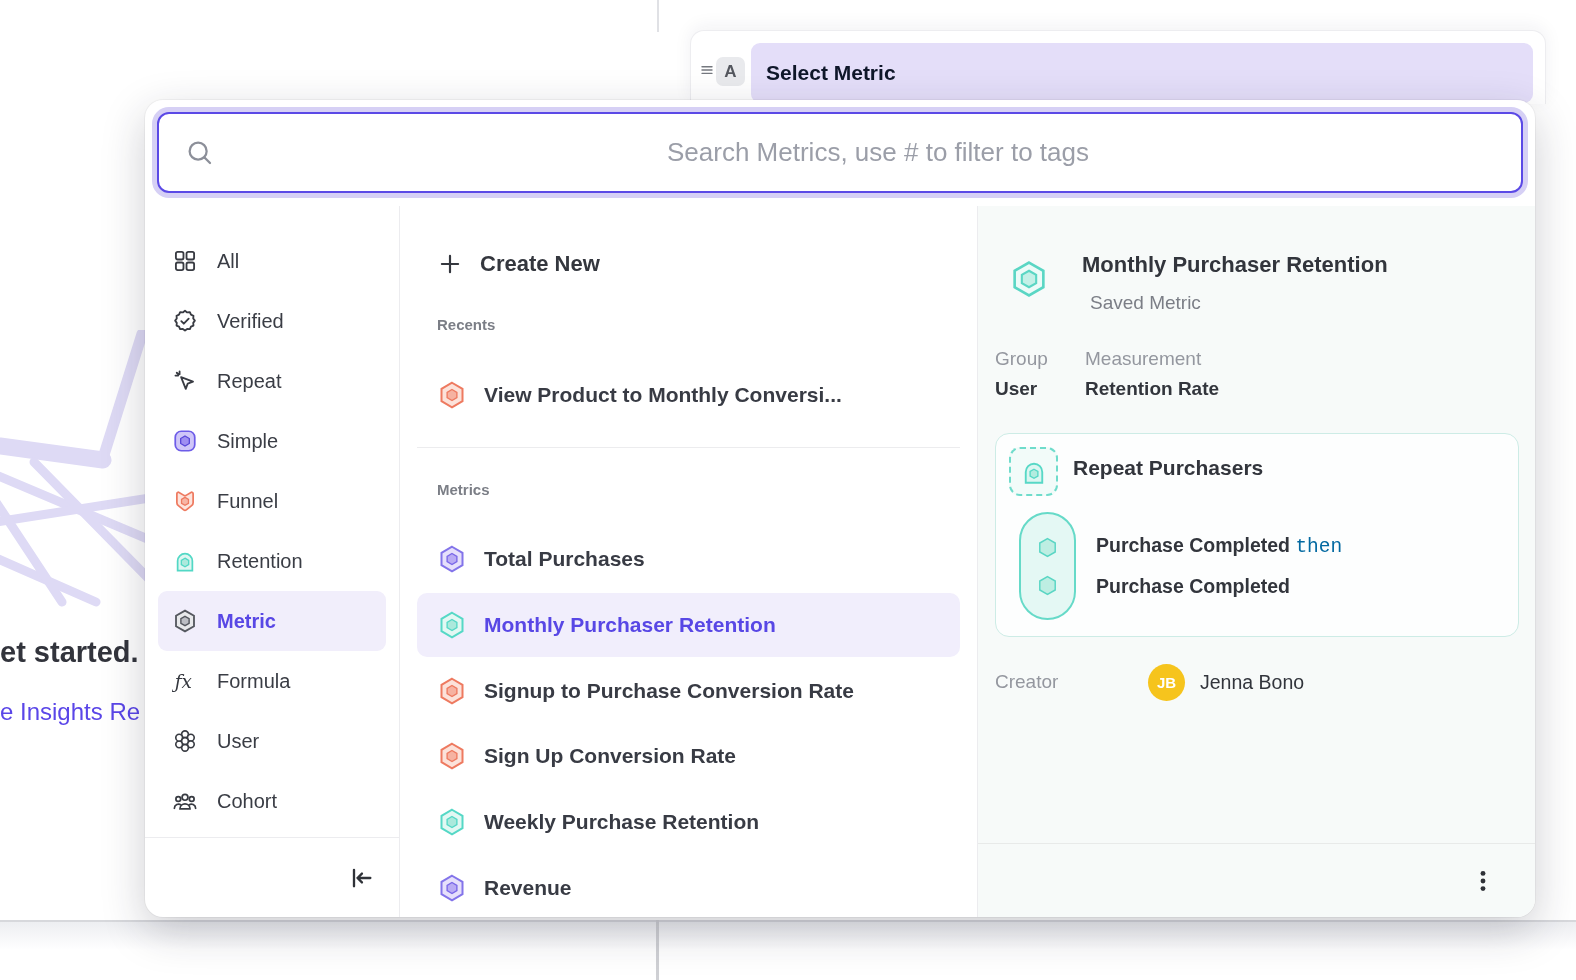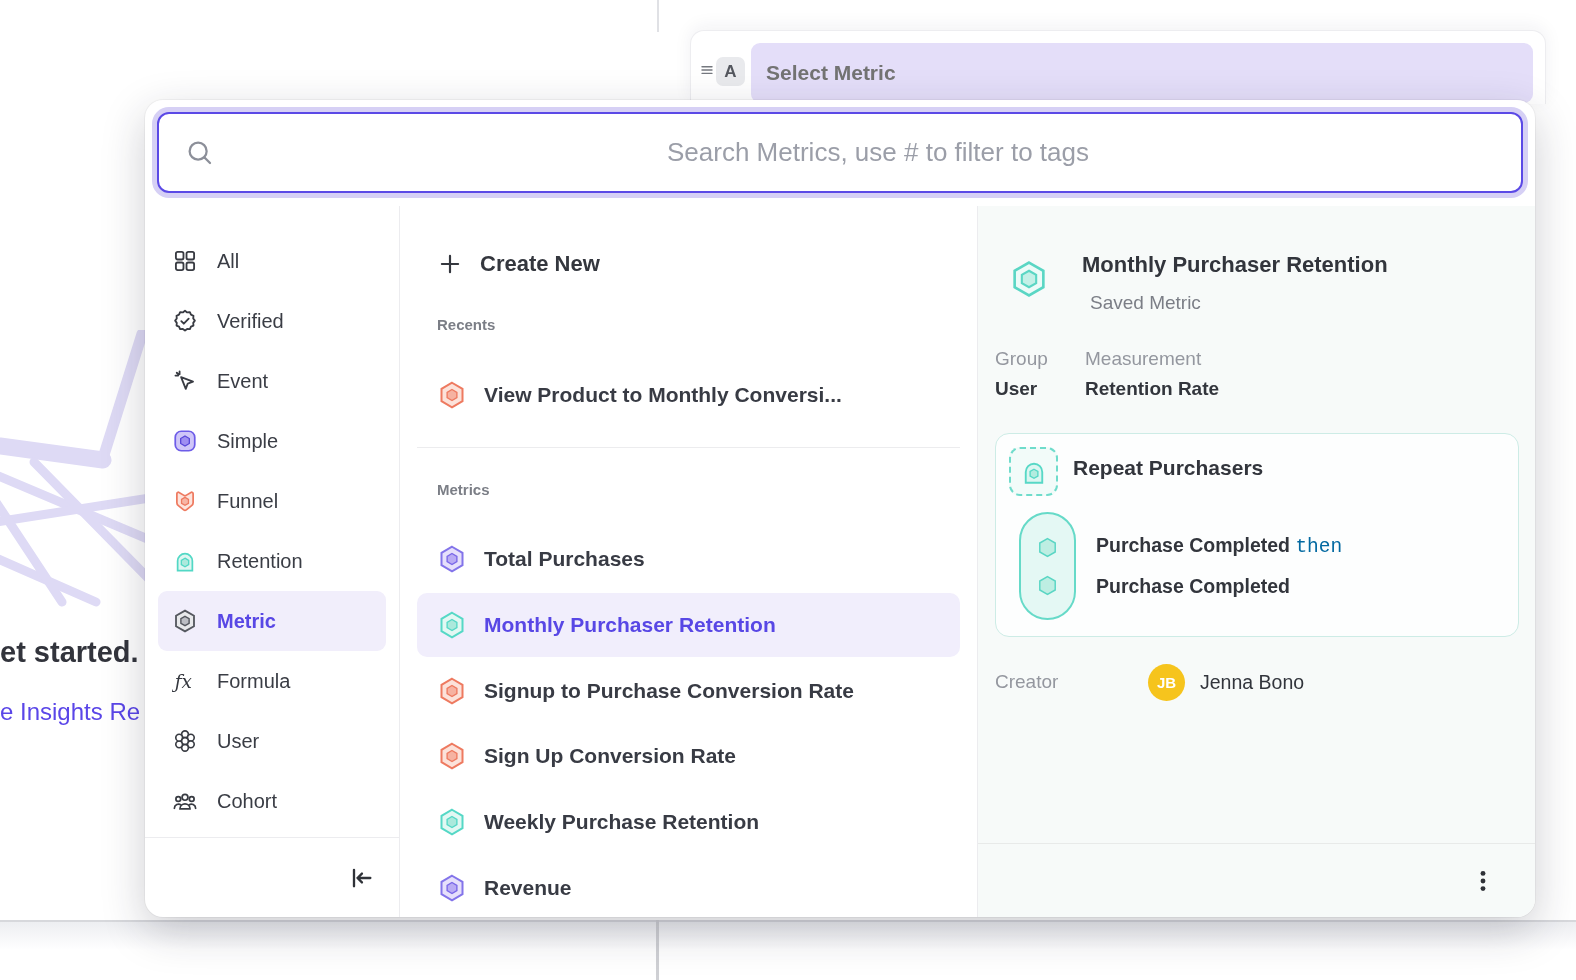--- a/index.html
+++ b/index.html
@@ -19,21 +19,21 @@
 
   
   .metric-bar { position:absolute; left:690px; top:30px; width:856px; height:74px;
     background:#fff; border:1px solid #ededf0; border-bottom:none; border-radius:14px 14px 0 0;
     box-shadow:0 -4px 18px rgba(40,40,60,.06); }
   .metric-bar .drag { position:absolute; left:6px; top:29px; }
   .metric-bar .abadge { position:absolute; left:25px; top:26px; width:29px; height:29px; background:#e9eaed;
     border-radius:7px; font-size:17px; font-weight:700; color:#54575e; display:flex; align-items:center; justify-content:center; }
   .metric-bar .pill { position:absolute; left:60px; top:12px; right:12px; height:60px;
     background:#e4def9; border-radius:9px; display:flex; align-items:center; padding-left:15px; }
-  .metric-bar .pill span { font-size:21px; font-weight:700; color:#737373; }
+  .metric-bar .pill span { font-size:21px; font-weight:700; color:#0f172a; }
 
   
   .modal { position:absolute; left:145px; top:100px; width:1390px; height:817px; background:#fff;
     border-radius:18px; box-shadow:0 14px 44px rgba(30,30,50,.22), 0 0 0 1px rgba(0,0,0,.04); }
   .search-wrap { position:absolute; left:12px; top:12px; right:12px; height:81px; background:#fff;
     border:2px solid #5b49e6; border-radius:12px; box-shadow:0 0 0 5px #d6d0f5;
     display:flex; align-items:center; padding-left:26px; }
   .search-wrap input { border:none; outline:none; flex:1; margin-left:20px; font-size:26px; color:#3a3d46;
     font-family:"Liberation Sans", sans-serif; background:transparent;text-align:center; }
   .search-wrap input::placeholder { color:#9b9ea8; }
@@ -165,21 +165,21 @@
             <span class="lbl">Verified</span>
           </div>
 
           <div class="side-item">
             <svg width="26" height="26" viewBox="0 0 24 24">
               <g class="icon-stroke">
                 <path d="M8.4 8.4l11 4.2-4.9 1.8-1.8 4.9z"></path>
                 <path d="M7 3.2v2.5M3.2 7h2.5M4.4 4.4l1.8 1.8"></path>
               </g>
             </svg>
-            <span class="lbl">Event</span>
+            <span class="lbl">Repeat</span>
           </div>
 
           <div class="side-item">
             <svg width="26" height="26" viewBox="0 0 24 24">
               <rect x="3" y="3" width="18" height="18" rx="5.5" fill="#cfc6f8" stroke="#6d5ce8" stroke-width="1.6"></rect>
               <path d="M12 7.4l4 2.3v4.6l-4 2.3-4-2.3V9.7z" fill="#9f8ff1" stroke="#5847d8" stroke-width="1.2"></path>
             </svg>
             <span class="lbl">Simple</span>
           </div>
 

